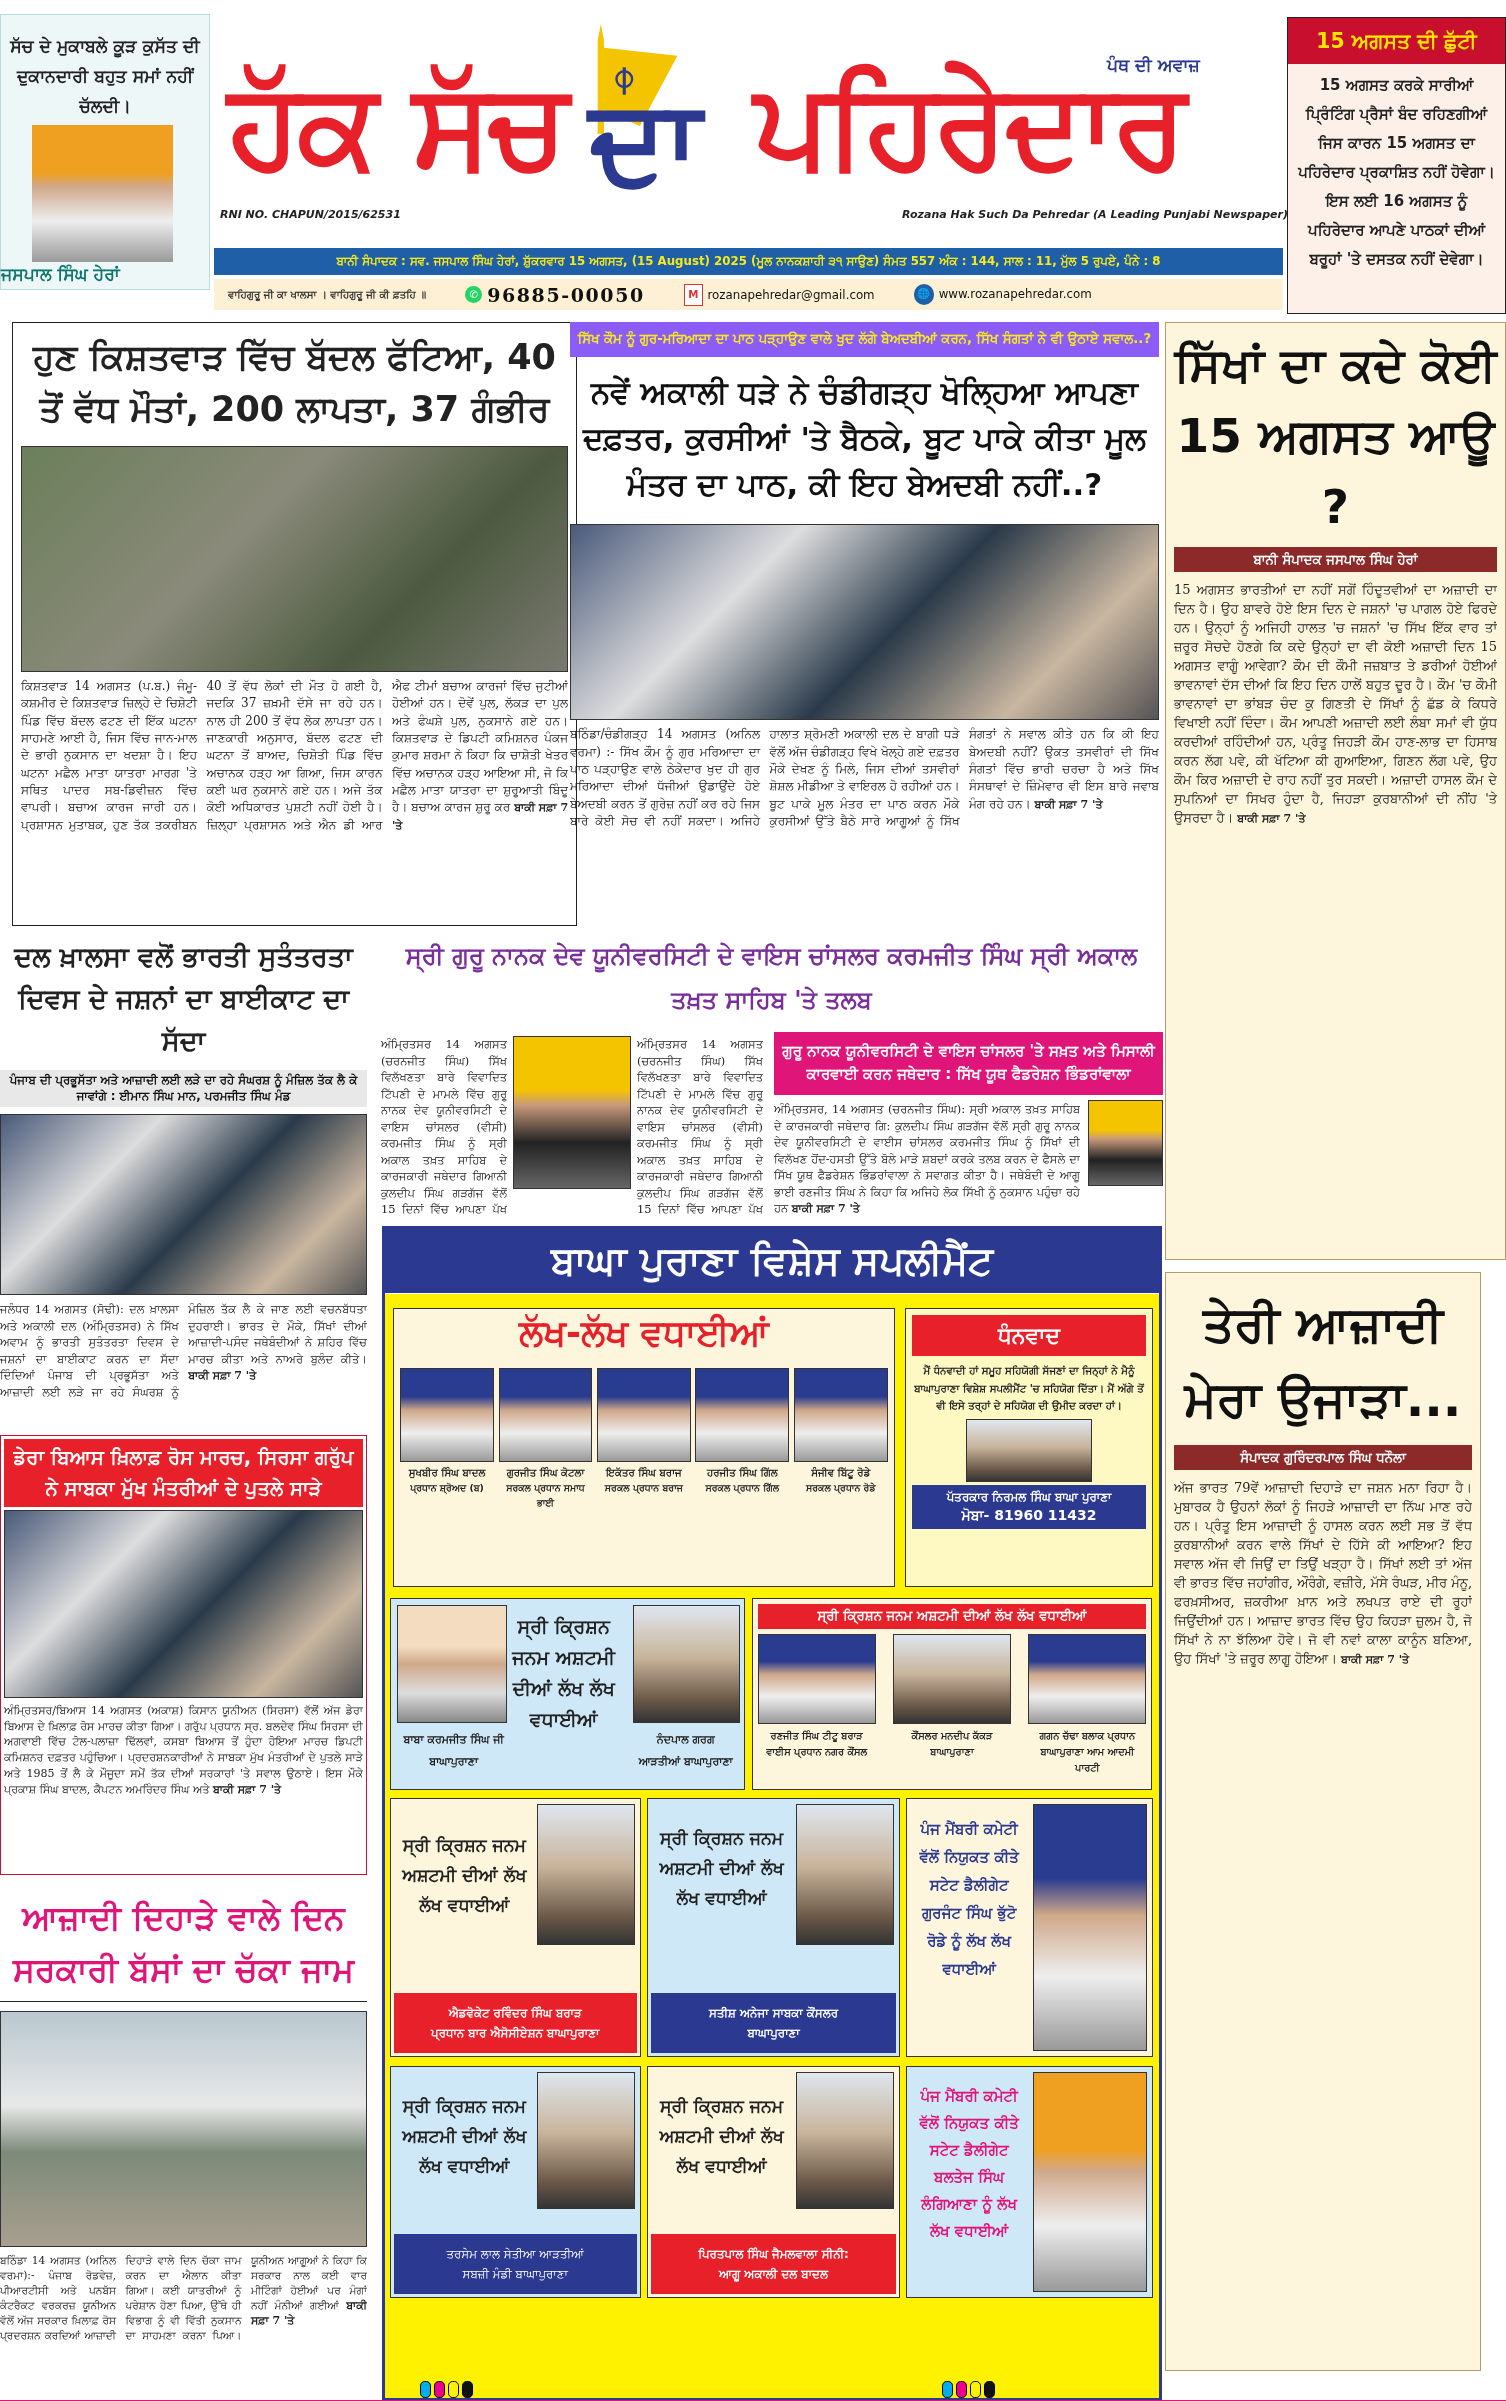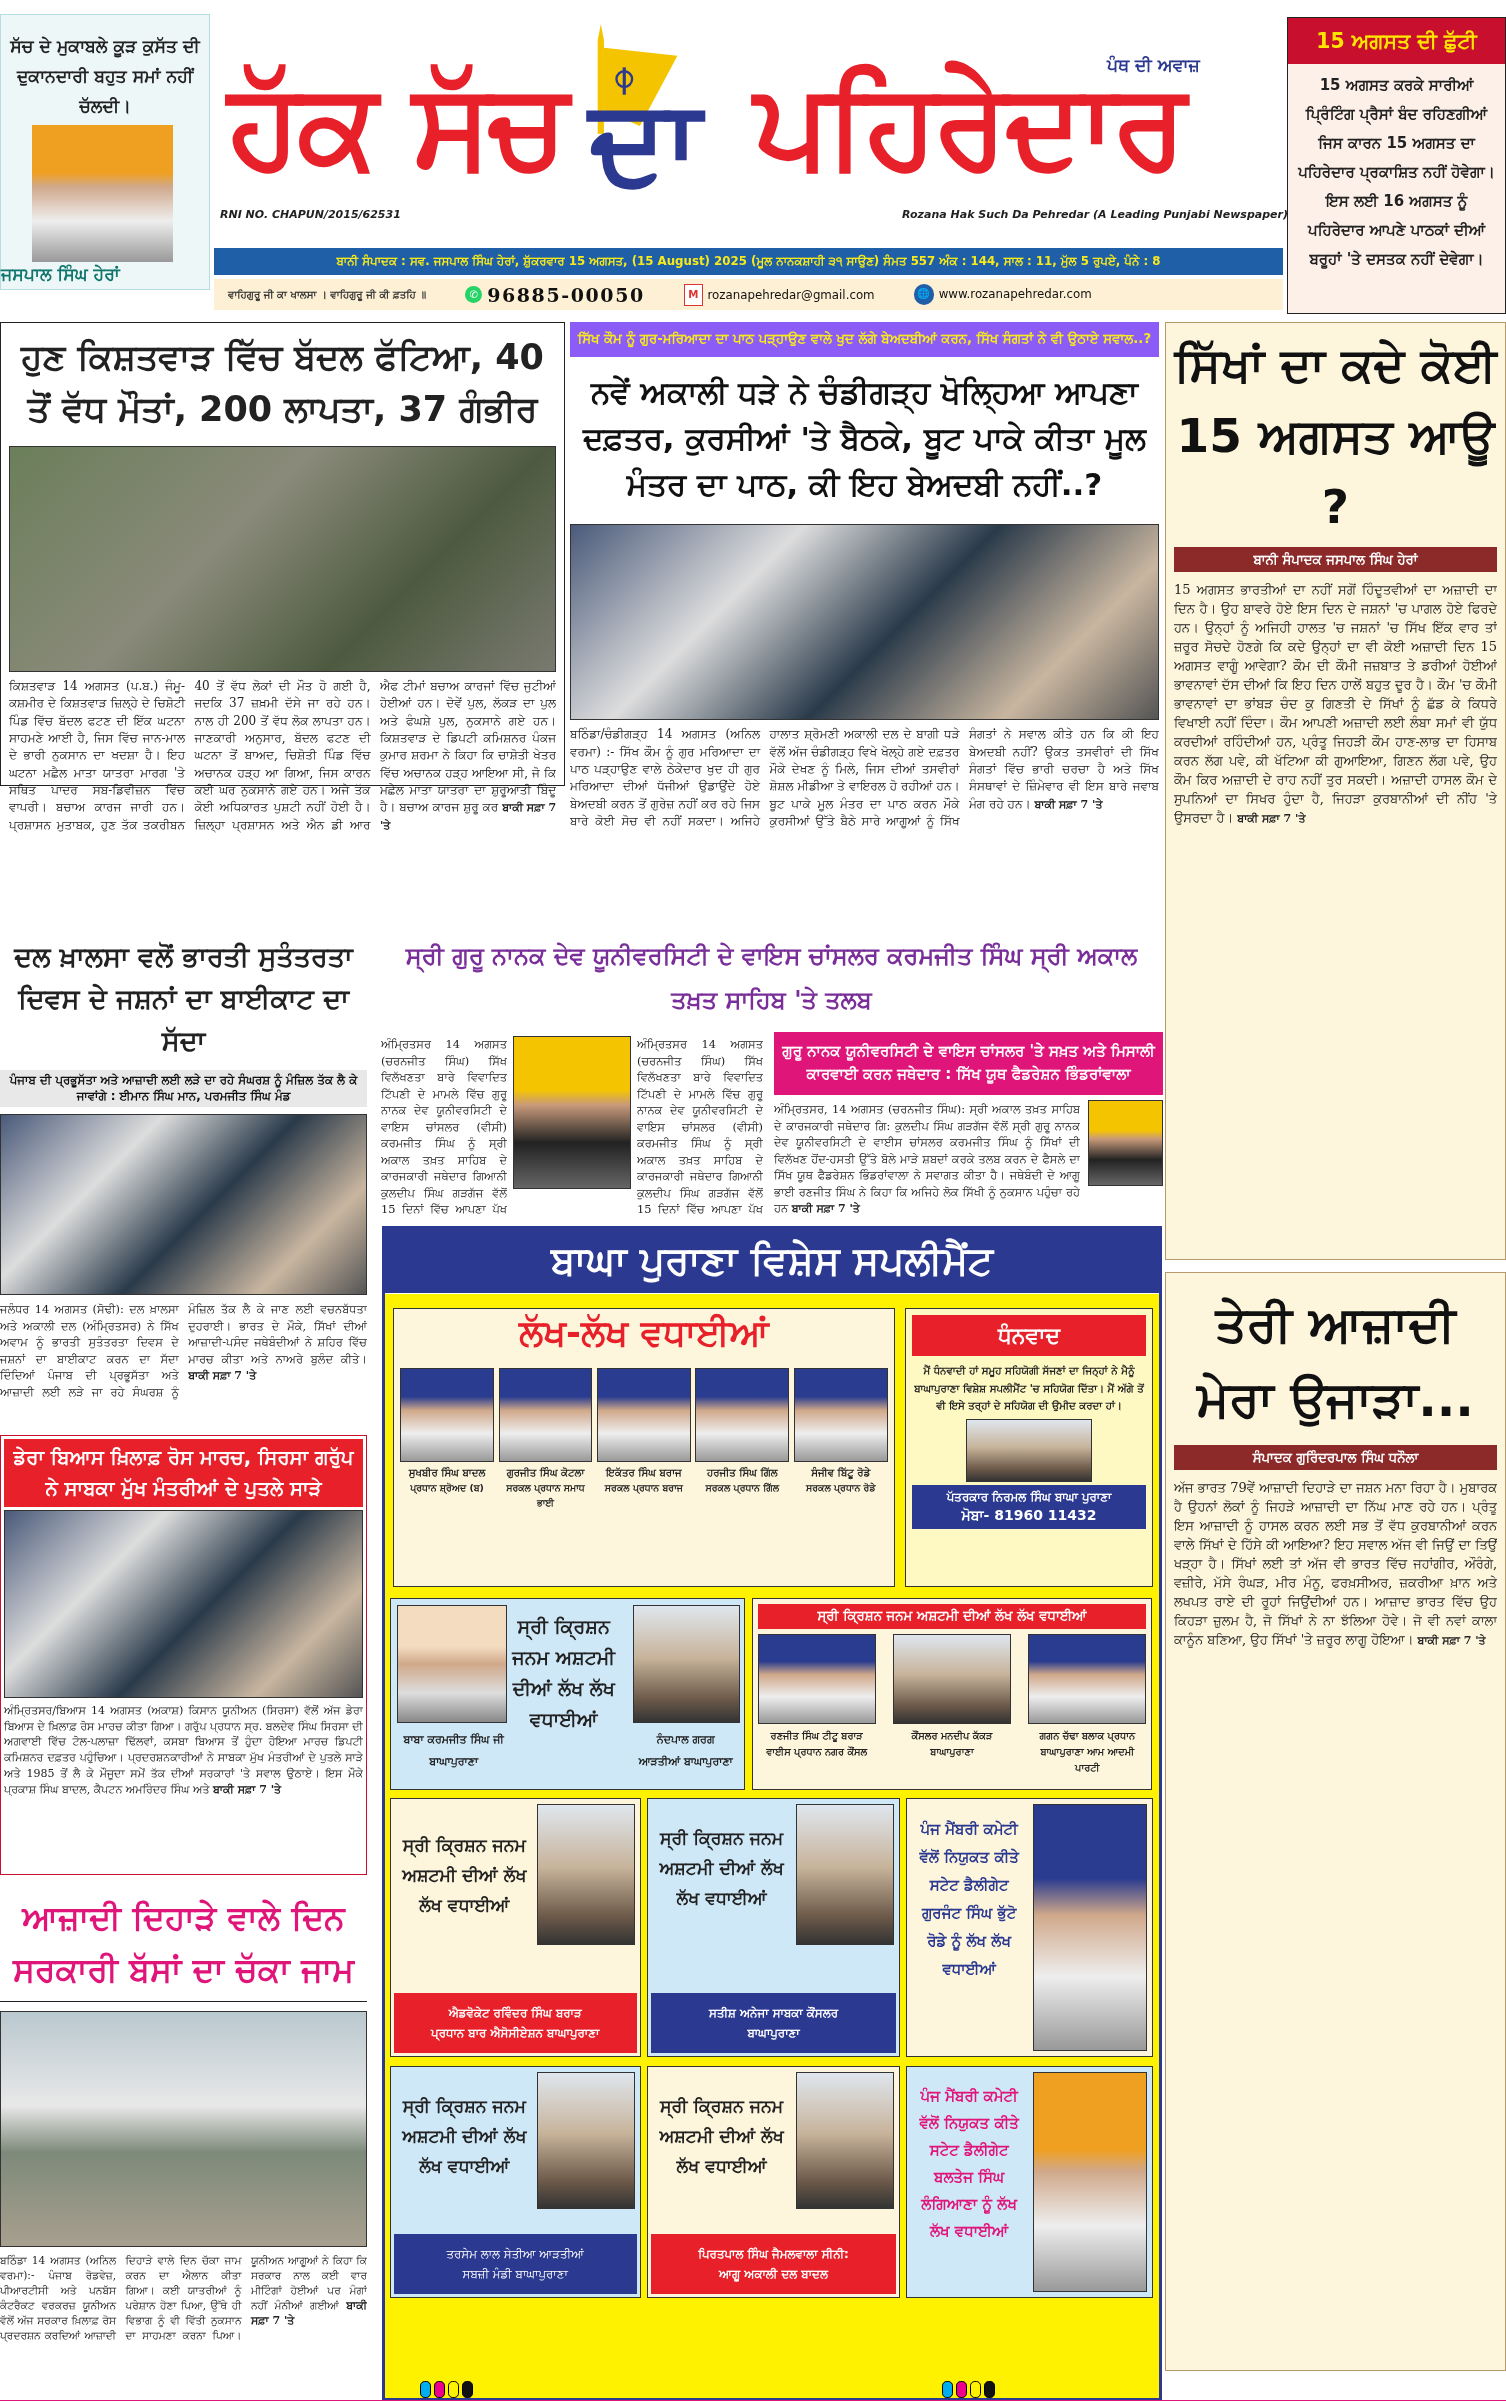--- a/index.html
+++ b/index.html
@@ -68,21 +68,21 @@
     <span style="display:inline-block;width:20.4px;height:20.4px;border-radius:50%;background:#1f5fa8;color:#fff;text-align:center;line-height:20.4px">🌐</span>
     <span style="font-size:11.8px">www.rozanapehredar.com</span>
   </span>
 </div>
 
 <div class="abs" style="left:1287px;top:17.3px;width:219px;height:297px;border:1.6px solid #222;background:#fdf0e8">
   <div style="background:#c8102e;color:#ffe500;font-weight:bold;font-size:20.4px;text-align:center;padding:11px 3.1px">15 ਅਗਸਤ ਦੀ ਛੁੱਟੀ</div>
   <div style="font-weight:bold;font-size:15px;line-height:29px;text-align:center;padding:6.3px 9.4px;color:#222">15 ਅਗਸਤ ਕਰਕੇ ਸਾਰੀਆਂ ਪ੍ਰਿੰਟਿੰਗ ਪ੍ਰੈਸਾਂ ਬੰਦ ਰਹਿਣਗੀਆਂ ਜਿਸ ਕਾਰਨ 15 ਅਗਸਤ ਦਾ ਪਹਿਰੇਦਾਰ ਪ੍ਰਕਾਸ਼ਿਤ ਨਹੀਂ ਹੋਵੇਗਾ। ਇਸ ਲਈ 16 ਅਗਸਤ ਨੂੰ ਪਹਿਰੇਦਾਰ ਆਪਣੇ ਪਾਠਕਾਂ ਦੀਆਂ ਬਰੂਹਾਂ 'ਤੇ ਦਸਤਕ ਨਹੀਂ ਦੇਵੇਗਾ।</div>
 </div>
 
-<div class="abs hdr-box" style="left:0;top:322px;width:565px;height:464px;padding:7.9px">
+<div class="abs hdr-box" style="left:12px;top:322px;width:565px;height:604px;padding:7.9px">
   <h1 style="font-size:35px;line-height:52px;text-align:center;color:#222">ਹੁਣ ਕਿਸ਼ਤਵਾੜ ਵਿੱਚ ਬੱਦਲ ਫੱਟਿਆ, 40 ਤੋਂ ਵੱਧ ਮੌਤਾਂ, 200 ਲਾਪਤਾ, 37 ਗੰਭੀਰ</h1>
   <div class="photo green" style="margin-top:11px;height:226px"></div>
   <div class="body-text col3" style="margin-top:6.3px;height:228px;overflow:hidden"><span>ਕਿਸ਼ਤਵਾੜ 14 ਅਗਸਤ (ਪ.ਬ.) ਜੰਮੂ-ਕਸ਼ਮੀਰ ਦੇ ਕਿਸ਼ਤਵਾੜ ਜ਼ਿਲ੍ਹੇ ਦੇ ਚਿਸ਼ੋਟੀ ਪਿੰਡ ਵਿੱਚ ਬੱਦਲ ਫਟਣ ਦੀ ਇੱਕ ਘਟਨਾ ਸਾਹਮਣੇ ਆਈ ਹੈ, ਜਿਸ ਵਿੱਚ ਜਾਨ-ਮਾਲ ਦੇ ਭਾਰੀ ਨੁਕਸਾਨ ਦਾ ਖਦਸ਼ਾ ਹੈ। ਇਹ ਘਟਨਾ ਮਛੈਲ ਮਾਤਾ ਯਾਤਰਾ ਮਾਰਗ 'ਤੇ ਸਥਿਤ ਪਾਦਰ ਸਬ-ਡਿਵੀਜ਼ਨ ਵਿੱਚ ਵਾਪਰੀ। ਬਚਾਅ ਕਾਰਜ ਜਾਰੀ ਹਨ। ਪ੍ਰਸ਼ਾਸਨ ਮੁਤਾਬਕ, ਹੁਣ ਤੱਕ ਤਕਰੀਬਨ 40 ਤੋਂ ਵੱਧ ਲੋਕਾਂ ਦੀ ਮੌਤ ਹੋ ਗਈ ਹੈ, ਜਦਕਿ 37 ਜ਼ਖ਼ਮੀ ਦੱਸੇ ਜਾ ਰਹੇ ਹਨ। ਨਾਲ ਹੀ 200 ਤੋਂ ਵੱਧ ਲੋਕ ਲਾਪਤਾ ਹਨ। ਜਾਣਕਾਰੀ ਅਨੁਸਾਰ, ਬੱਦਲ ਫਟਣ ਦੀ ਘਟਨਾ ਤੋਂ ਬਾਅਦ, ਚਿਸ਼ੋਤੀ ਪਿੰਡ ਵਿੱਚ ਅਚਾਨਕ ਹੜ੍ਹ ਆ ਗਿਆ, ਜਿਸ ਕਾਰਨ ਕਈ ਘਰ ਨੁਕਸਾਨੇ ਗਏ ਹਨ। ਅਜੇ ਤੱਕ ਕੋਈ ਅਧਿਕਾਰਤ ਪੁਸ਼ਟੀ ਨਹੀਂ ਹੋਈ ਹੈ। ਜ਼ਿਲ੍ਹਾ ਪ੍ਰਸ਼ਾਸਨ ਅਤੇ ਐਨ ਡੀ ਆਰ ਐਫ ਟੀਮਾਂ ਬਚਾਅ ਕਾਰਜਾਂ ਵਿੱਚ ਜੁਟੀਆਂ ਹੋਈਆਂ ਹਨ। ਦੋਵੇਂ ਪੁਲ, ਲੱਕੜ ਦਾ ਪੁਲ ਅਤੇ ਫੰਘਸ਼ੇ ਪੁਲ, ਨੁਕਸਾਨੇ ਗਏ ਹਨ। ਕਿਸ਼ਤਵਾੜ ਦੇ ਡਿਪਟੀ ਕਮਿਸ਼ਨਰ ਪੰਕਜ ਕੁਮਾਰ ਸ਼ਰਮਾ ਨੇ ਕਿਹਾ ਕਿ ਚਾਸ਼ੋਤੀ ਖੇਤਰ ਵਿੱਚ ਅਚਾਨਕ ਹੜ੍ਹ ਆਇਆ ਸੀ, ਜੋ ਕਿ ਮਛੈਲ ਮਾਤਾ ਯਾਤਰਾ ਦਾ ਸ਼ੁਰੂਆਤੀ ਬਿੰਦੂ ਹੈ। ਬਚਾਅ ਕਾਰਜ ਸ਼ੁਰੂ ਕਰ</span> <span class="more">ਬਾਕੀ ਸਫ਼ਾ 7 'ਤੇ</span></div>
 </div>
 
 <div class="abs" style="left:570px;top:322px;width:589px;height:604px">
   <div style="background:#8b5cf6;color:#f7ea1c;font-weight:bold;font-size:13.3px;text-align:center;padding:9.4px 4.7px">ਸਿੱਖ ਕੌਮ ਨੂੰ ਗੁਰ-ਮਰਿਆਦਾ ਦਾ ਪਾਠ ਪੜ੍ਹਾਉਣ ਵਾਲੇ ਖੁਦ ਲੱਗੇ ਬੇਅਦਬੀਆਂ ਕਰਨ, ਸਿੱਖ ਸੰਗਤਾਂ ਨੇ ਵੀ ਉਠਾਏ ਸਵਾਲ..?</div>
   <h1 style="font-size:31px;line-height:46px;text-align:center;margin-top:12px;color:#111">ਨਵੇਂ ਅਕਾਲੀ ਧੜੇ ਨੇ ਚੰਡੀਗੜ੍ਹ ਖੋਲ੍ਹਿਆ ਆਪਣਾ ਦਫ਼ਤਰ, ਕੁਰਸੀਆਂ 'ਤੇ ਬੈਠਕੇ, ਬੂਟ ਪਾਕੇ ਕੀਤਾ ਮੂਲ ਮੰਤਰ ਦਾ ਪਾਠ, ਕੀ ਇਹ ਬੇਅਦਬੀ ਨਹੀਂ..?</h1>
   <div class="photo crowd" style="margin-top:17.3px;height:196px"></div>
   <div class="body-text col3" style="margin-top:6.3px;height:228px;overflow:hidden"><span>ਬਠਿੰਡਾ/ਚੰਡੀਗੜ੍ਹ 14 ਅਗਸਤ (ਅਨਿਲ ਵਰਮਾ) :- ਸਿੱਖ ਕੌਮ ਨੂੰ ਗੁਰ ਮਰਿਆਦਾ ਦਾ ਪਾਠ ਪੜ੍ਹਾਉਣ ਵਾਲੇ ਠੇਕੇਦਾਰ ਖੁਦ ਹੀ ਗੁਰ ਮਰਿਆਦਾ ਦੀਆਂ ਧੱਜੀਆਂ ਉਡਾਉਂਦੇ ਹੋਏ ਬੇਅਦਬੀ ਕਰਨ ਤੋਂ ਗੁਰੇਜ਼ ਨਹੀਂ ਕਰ ਰਹੇ ਜਿਸ ਬਾਰੇ ਕੋਈ ਸੋਚ ਵੀ ਨਹੀਂ ਸਕਦਾ। ਅਜਿਹੇ ਹਾਲਾਤ ਸ਼੍ਰੋਮਣੀ ਅਕਾਲੀ ਦਲ ਦੇ ਬਾਗੀ ਧੜੇ ਵੱਲੋਂ ਅੱਜ ਚੰਡੀਗੜ੍ਹ ਵਿਖੇ ਖੋਲ੍ਹੇ ਗਏ ਦਫ਼ਤਰ ਮੌਕੇ ਦੇਖਣ ਨੂੰ ਮਿਲੇ, ਜਿਸ ਦੀਆਂ ਤਸਵੀਰਾਂ ਸ਼ੋਸ਼ਲ ਮੀਡੀਆ ਤੇ ਵਾਇਰਲ ਹੋ ਰਹੀਆਂ ਹਨ। ਬੂਟ ਪਾਕੇ ਮੂਲ ਮੰਤਰ ਦਾ ਪਾਠ ਕਰਨ ਮੌਕੇ ਕੁਰਸੀਆਂ ਉੱਤੇ ਬੈਠੇ ਸਾਰੇ ਆਗੂਆਂ ਨੂੰ ਸਿੱਖ ਸੰਗਤਾਂ ਨੇ ਸਵਾਲ ਕੀਤੇ ਹਨ ਕਿ ਕੀ ਇਹ ਬੇਅਦਬੀ ਨਹੀਂ? ਉਕਤ ਤਸਵੀਰਾਂ ਦੀ ਸਿੱਖ ਸੰਗਤਾਂ ਵਿੱਚ ਭਾਰੀ ਚਰਚਾ ਹੈ ਅਤੇ ਸਿੱਖ ਸੰਸਥਾਵਾਂ ਦੇ ਜ਼ਿੰਮੇਵਾਰ ਵੀ ਇਸ ਬਾਰੇ ਜਵਾਬ ਮੰਗ ਰਹੇ ਹਨ।</span> <span class="more">ਬਾਕੀ ਸਫ਼ਾ 7 'ਤੇ</span></div>
@@ -238,21 +238,21 @@
   <div class="photo crowd" style="margin-top:3.1px;height:188px"></div>
   <div class="body-text" style="margin-top:4.7px;height:161px;overflow:hidden;font-size:11px;line-height:15.7px"><span>ਅੰਮ੍ਰਿਤਸਰ/ਬਿਆਸ 14 ਅਗਸਤ (ਅਕਾਸ਼) ਕਿਸਾਨ ਯੂਨੀਅਨ (ਸਿਰਸਾ) ਵੱਲੋਂ ਅੱਜ ਡੇਰਾ ਬਿਆਸ ਦੇ ਖ਼ਿਲਾਫ਼ ਰੋਸ ਮਾਰਚ ਕੀਤਾ ਗਿਆ। ਗਰੁੱਪ ਪ੍ਰਧਾਨ ਸ੍ਰ. ਬਲਦੇਵ ਸਿੰਘ ਸਿਰਸਾ ਦੀ ਅਗਵਾਈ ਵਿੱਚ ਟੋਲ-ਪਲਾਜ਼ਾ ਢਿੱਲਵਾਂ, ਕਸਬਾ ਬਿਆਸ ਤੋਂ ਹੁੰਦਾ ਹੋਇਆ ਮਾਰਚ ਡਿਪਟੀ ਕਮਿਸ਼ਨਰ ਦਫ਼ਤਰ ਪਹੁੰਚਿਆ। ਪ੍ਰਦਰਸ਼ਨਕਾਰੀਆਂ ਨੇ ਸਾਬਕਾ ਮੁੱਖ ਮੰਤਰੀਆਂ ਦੇ ਪੁਤਲੇ ਸਾੜੇ ਅਤੇ 1985 ਤੋਂ ਲੈ ਕੇ ਮੌਜੂਦਾ ਸਮੇਂ ਤੱਕ ਦੀਆਂ ਸਰਕਾਰਾਂ 'ਤੇ ਸਵਾਲ ਉਠਾਏ। ਇਸ ਮੌਕੇ ਪ੍ਰਕਾਸ਼ ਸਿੰਘ ਬਾਦਲ, ਕੈਪਟਨ ਅਮਰਿੰਦਰ ਸਿੰਘ ਅਤੇ</span> <span class="more">ਬਾਕੀ ਸਫ਼ਾ 7 'ਤੇ</span></div>
 </div>
 
 <div class="abs" style="left:0;top:1892px;width:367px;height:471px">
   <h2 style="font-size:33px;line-height:52px;text-align:center;color:#e0157a;border-bottom:1.6px solid #222;padding-bottom:4.7px">ਆਜ਼ਾਦੀ ਦਿਹਾੜੇ ਵਾਲੇ ਦਿਨ ਸਰਕਾਰੀ ਬੱਸਾਂ ਦਾ ਚੱਕਾ ਜਾਮ</h2>
   <div class="photo bus" style="margin-top:9.4px;height:236px"></div>
   <div class="body-text col3" style="margin-top:6.3px;height:118px;overflow:hidden;font-size:10.6px;line-height:15px"><span>ਬਠਿੰਡਾ 14 ਅਗਸਤ (ਅਨਿਲ ਵਰਮਾ):- ਪੰਜਾਬ ਰੋਡਵੇਜ਼, ਪੀਆਰਟੀਸੀ ਅਤੇ ਪਨਬੱਸ ਕੰਟਰੈਕਟ ਵਰਕਰਜ਼ ਯੂਨੀਅਨ ਵੱਲੋਂ ਅੱਜ ਸਰਕਾਰ ਖ਼ਿਲਾਫ਼ ਰੋਸ ਪ੍ਰਦਰਸ਼ਨ ਕਰਦਿਆਂ ਆਜ਼ਾਦੀ ਦਿਹਾੜੇ ਵਾਲੇ ਦਿਨ ਚੱਕਾ ਜਾਮ ਕਰਨ ਦਾ ਐਲਾਨ ਕੀਤਾ ਗਿਆ। ਕਈ ਯਾਤਰੀਆਂ ਨੂੰ ਪਰੇਸ਼ਾਨ ਹੋਣਾ ਪਿਆ, ਉੱਥੇ ਹੀ ਵਿਭਾਗ ਨੂੰ ਵੀ ਵਿੱਤੀ ਨੁਕਸਾਨ ਦਾ ਸਾਹਮਣਾ ਕਰਨਾ ਪਿਆ। ਯੂਨੀਅਨ ਆਗੂਆਂ ਨੇ ਕਿਹਾ ਕਿ ਸਰਕਾਰ ਨਾਲ ਕਈ ਵਾਰ ਮੀਟਿੰਗਾਂ ਹੋਈਆਂ ਪਰ ਮੰਗਾਂ ਨਹੀਂ ਮੰਨੀਆਂ ਗਈਆਂ</span> <span class="more">ਬਾਕੀ ਸਫ਼ਾ 7 'ਤੇ</span></div>
 </div>
 
-<div class="abs" style="left:1165px;top:1272px;width:341px;height:1099px;background:#fdf6dc;border:1.6px solid #b69a6c;padding:6.3px 7.9px">
+<div class="abs" style="left:1165px;top:1272px;width:316px;height:1099px;background:#fdf6dc;border:1.6px solid #b69a6c;padding:6.3px 7.9px">
   <h1 style="font-size:49px;line-height:75px;text-align:center;color:#111;margin-top:7.9px">ਤੇਰੀ ਆਜ਼ਾਦੀ ਮੇਰਾ ਉਜਾੜਾ...</h1>
   <div style="background:#8c2a2a;color:#fff;font-weight:bold;font-size:13.3px;text-align:center;padding:4.7px;margin-top:7.9px">ਸੰਪਾਦਕ ਗੁਰਿੰਦਰਪਾਲ ਸਿੰਘ ਧਨੌਲਾ</div>
   <div class="body-text" style="margin-top:7.9px;height:856px;overflow:hidden;font-size:13px;line-height:19px"><span>ਅੱਜ ਭਾਰਤ 79ਵੇਂ ਆਜ਼ਾਦੀ ਦਿਹਾੜੇ ਦਾ ਜਸ਼ਨ ਮਨਾ ਰਿਹਾ ਹੈ। ਮੁਬਾਰਕ ਹੈ ਉਹਨਾਂ ਲੋਕਾਂ ਨੂੰ ਜਿਹੜੇ ਆਜ਼ਾਦੀ ਦਾ ਨਿੱਘ ਮਾਣ ਰਹੇ ਹਨ। ਪ੍ਰੰਤੂ ਇਸ ਆਜ਼ਾਦੀ ਨੂੰ ਹਾਸਲ ਕਰਨ ਲਈ ਸਭ ਤੋਂ ਵੱਧ ਕੁਰਬਾਨੀਆਂ ਕਰਨ ਵਾਲੇ ਸਿੱਖਾਂ ਦੇ ਹਿੱਸੇ ਕੀ ਆਇਆ? ਇਹ ਸਵਾਲ ਅੱਜ ਵੀ ਜਿਉਂ ਦਾ ਤਿਉਂ ਖੜ੍ਹਾ ਹੈ। ਸਿੱਖਾਂ ਲਈ ਤਾਂ ਅੱਜ ਵੀ ਭਾਰਤ ਵਿੱਚ ਜਹਾਂਗੀਰ, ਔਰੰਗੇ, ਵਜ਼ੀਰੇ, ਮੱਸੇ ਰੰਘੜ, ਮੀਰ ਮੰਨੂ, ਫਰਖ਼ਸੀਅਰ, ਜ਼ਕਰੀਆ ਖ਼ਾਨ ਅਤੇ ਲਖਪਤ ਰਾਏ ਦੀ ਰੂਹਾਂ ਜਿਉਂਦੀਆਂ ਹਨ। ਆਜ਼ਾਦ ਭਾਰਤ ਵਿੱਚ ਉਹ ਕਿਹੜਾ ਜ਼ੁਲਮ ਹੈ, ਜੋ ਸਿੱਖਾਂ ਨੇ ਨਾ ਝੱਲਿਆ ਹੋਵੇ। ਜੋ ਵੀ ਨਵਾਂ ਕਾਲਾ ਕਾਨੂੰਨ ਬਣਿਆ, ਉਹ ਸਿੱਖਾਂ 'ਤੇ ਜ਼ਰੂਰ ਲਾਗੂ ਹੋਇਆ।</span> <span class="more">ਬਾਕੀ ਸਫ਼ਾ 7 'ਤੇ</span></div>
 </div>
 
 <div class="abs" style="left:0;top:2379px;width:1506px;height:23px;border-bottom:2.4px solid #e0157a">
   <div class="cmyk" style="position:absolute;left:420px;top:1.6px"><span style="background:#00aeef"></span><span style="background:#ec008c"></span><span style="background:#fff200"></span><span style="background:#111"></span></div>
   <div class="cmyk" style="position:absolute;left:942px;top:1.6px"><span style="background:#00aeef"></span><span style="background:#ec008c"></span><span style="background:#fff200"></span><span style="background:#111"></span></div>
 </div>
 

